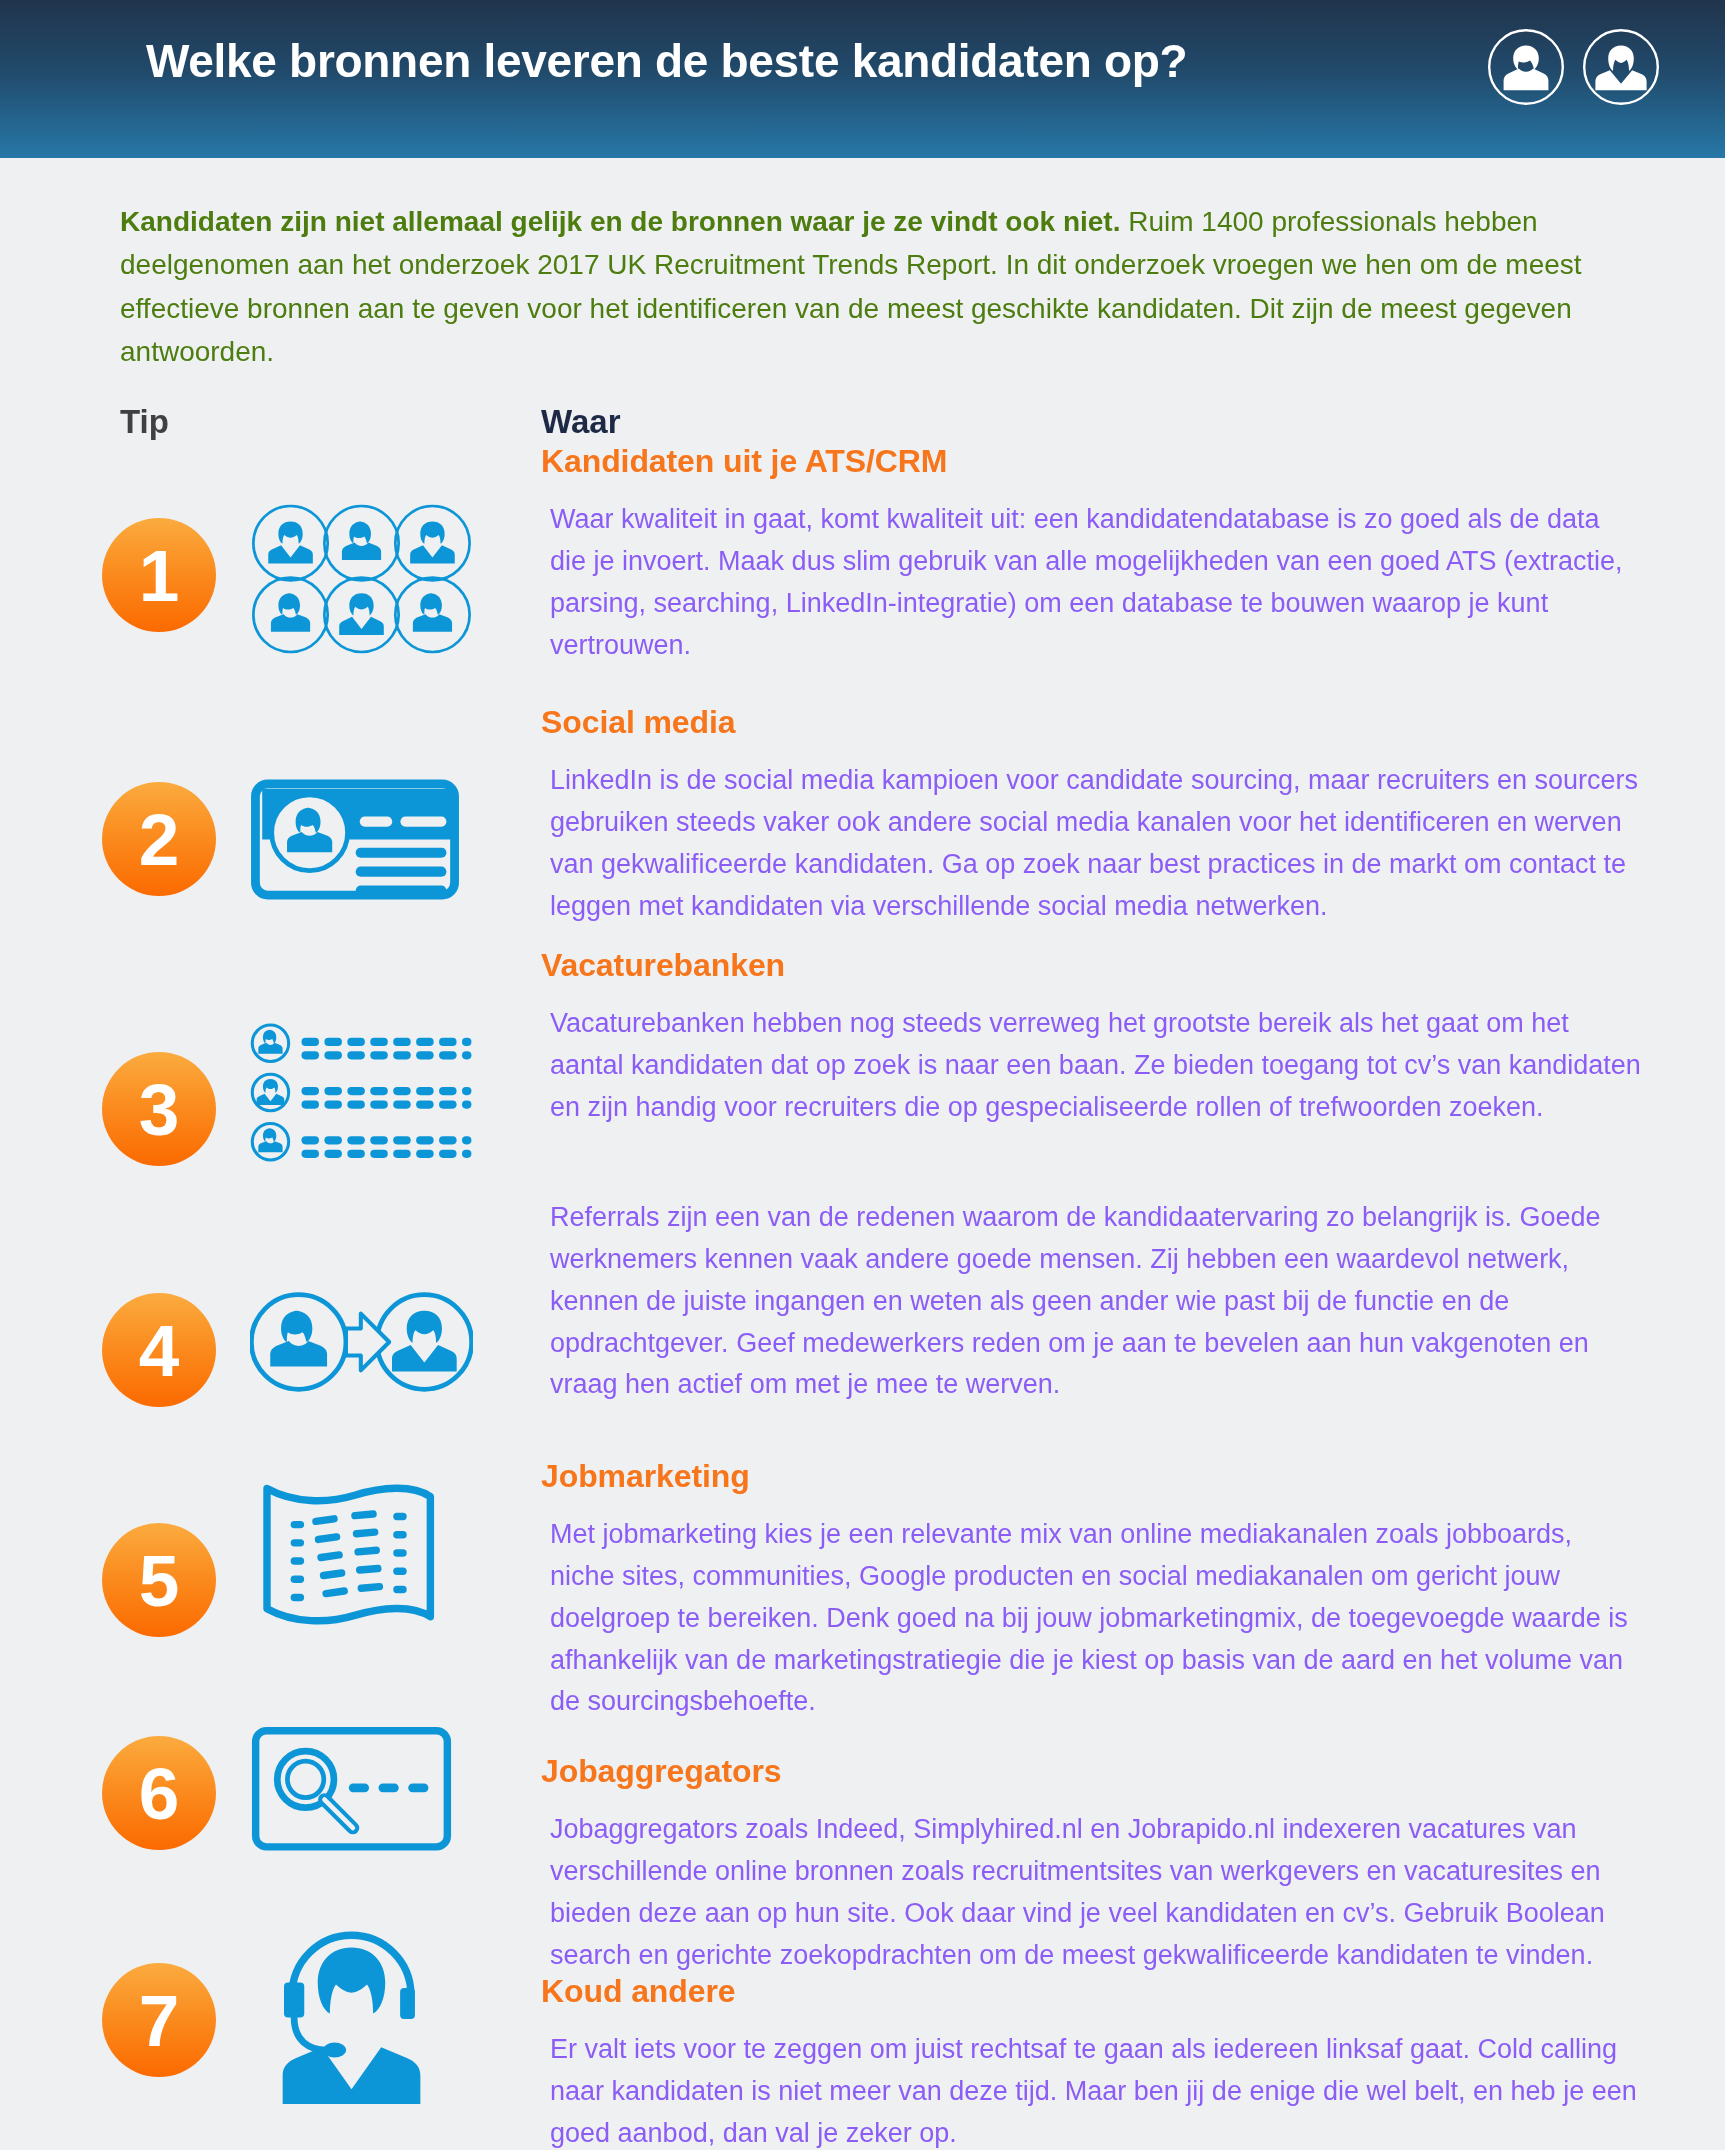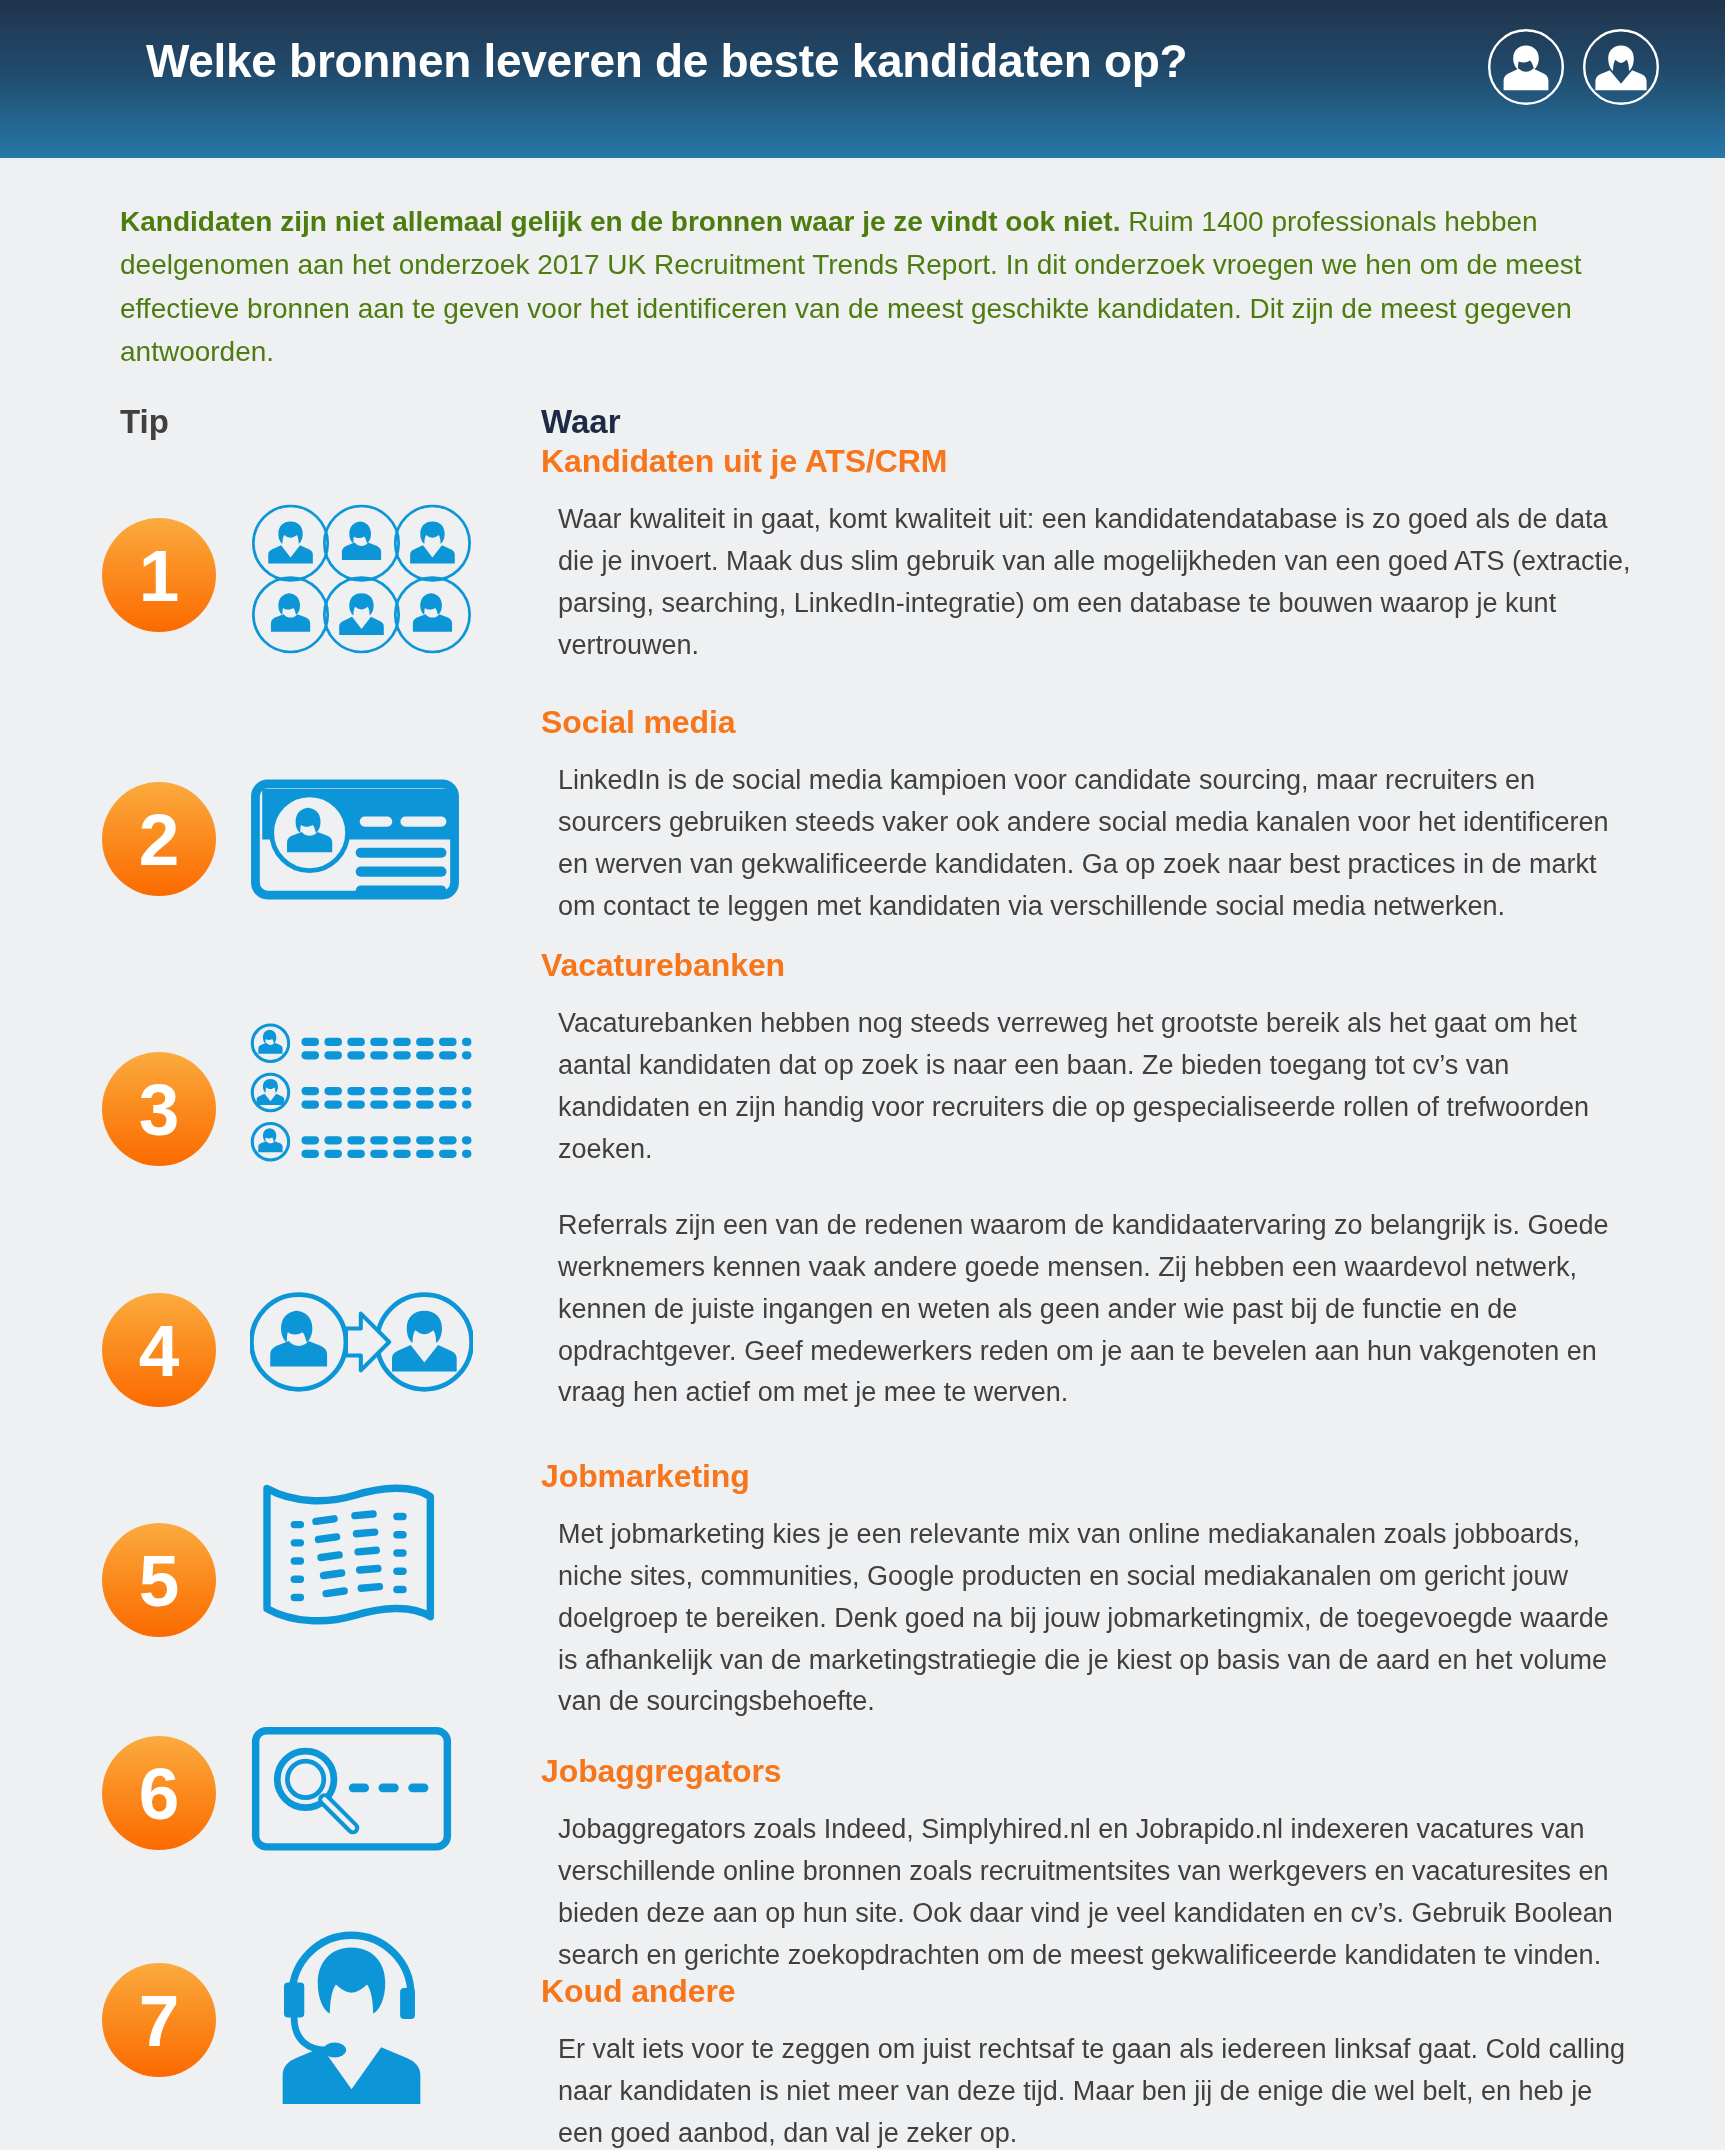--- a/index.html
+++ b/index.html
@@ -54,21 +54,21 @@
     display:flex;align-items:center;justify-content:center;
     line-height:1;
   }
   .tip-icon{position:absolute;left:250px;}
   .tip-body{position:absolute;left:541px;width:1110px;}
   .tip-title{
     color:#f7751b;font-size:32px;font-weight:bold;margin:0 0 19px 0;
     letter-spacing:-0.1px;
   }
   .tip-text{
-    color:#404040;font-size:27px;line-height:1.55;margin:17px;
+    color:#8b5cf6;font-size:27px;line-height:1.55;margin:9px;
   }
 </style>
 </head>
 <body>
 
 <div class="page">
 
   <div class="header">
     <div class="header-title">Welke bronnen leveren de beste kandidaten op?</div>
     <div class="header-icons">

